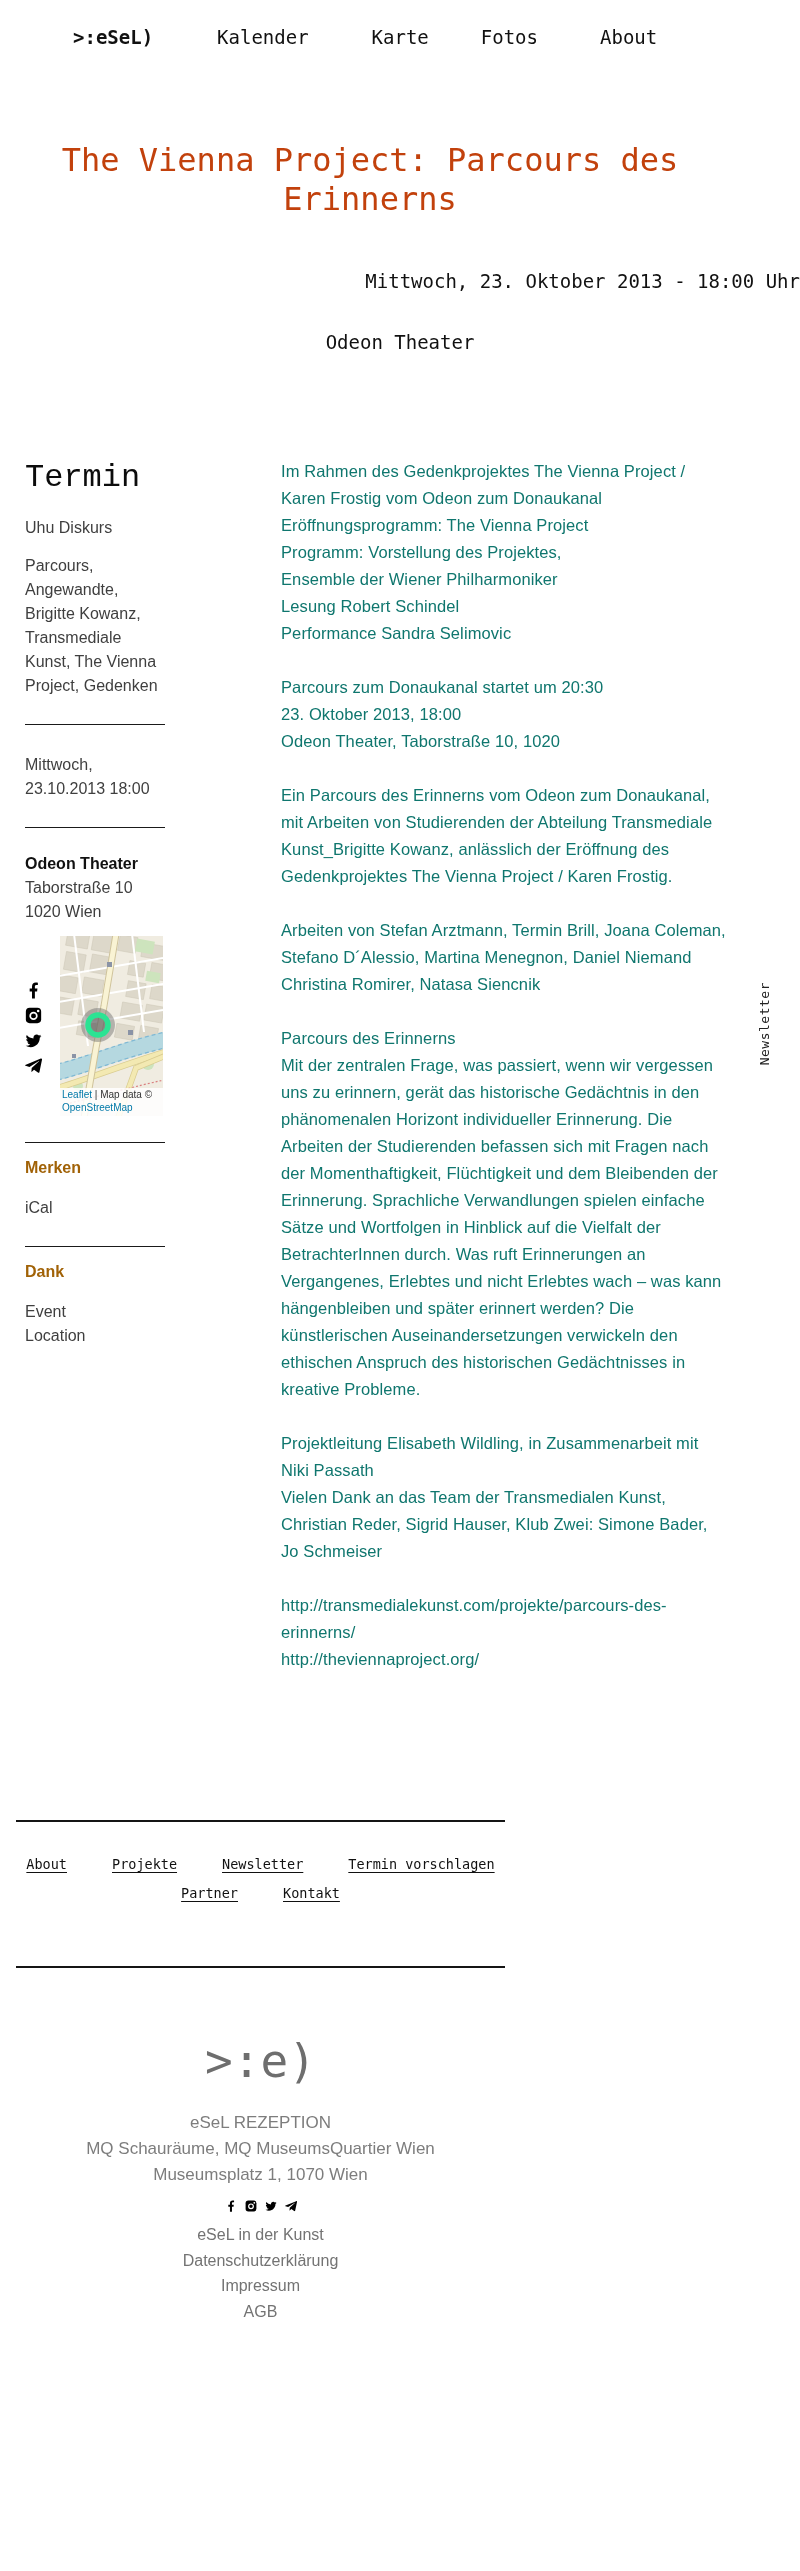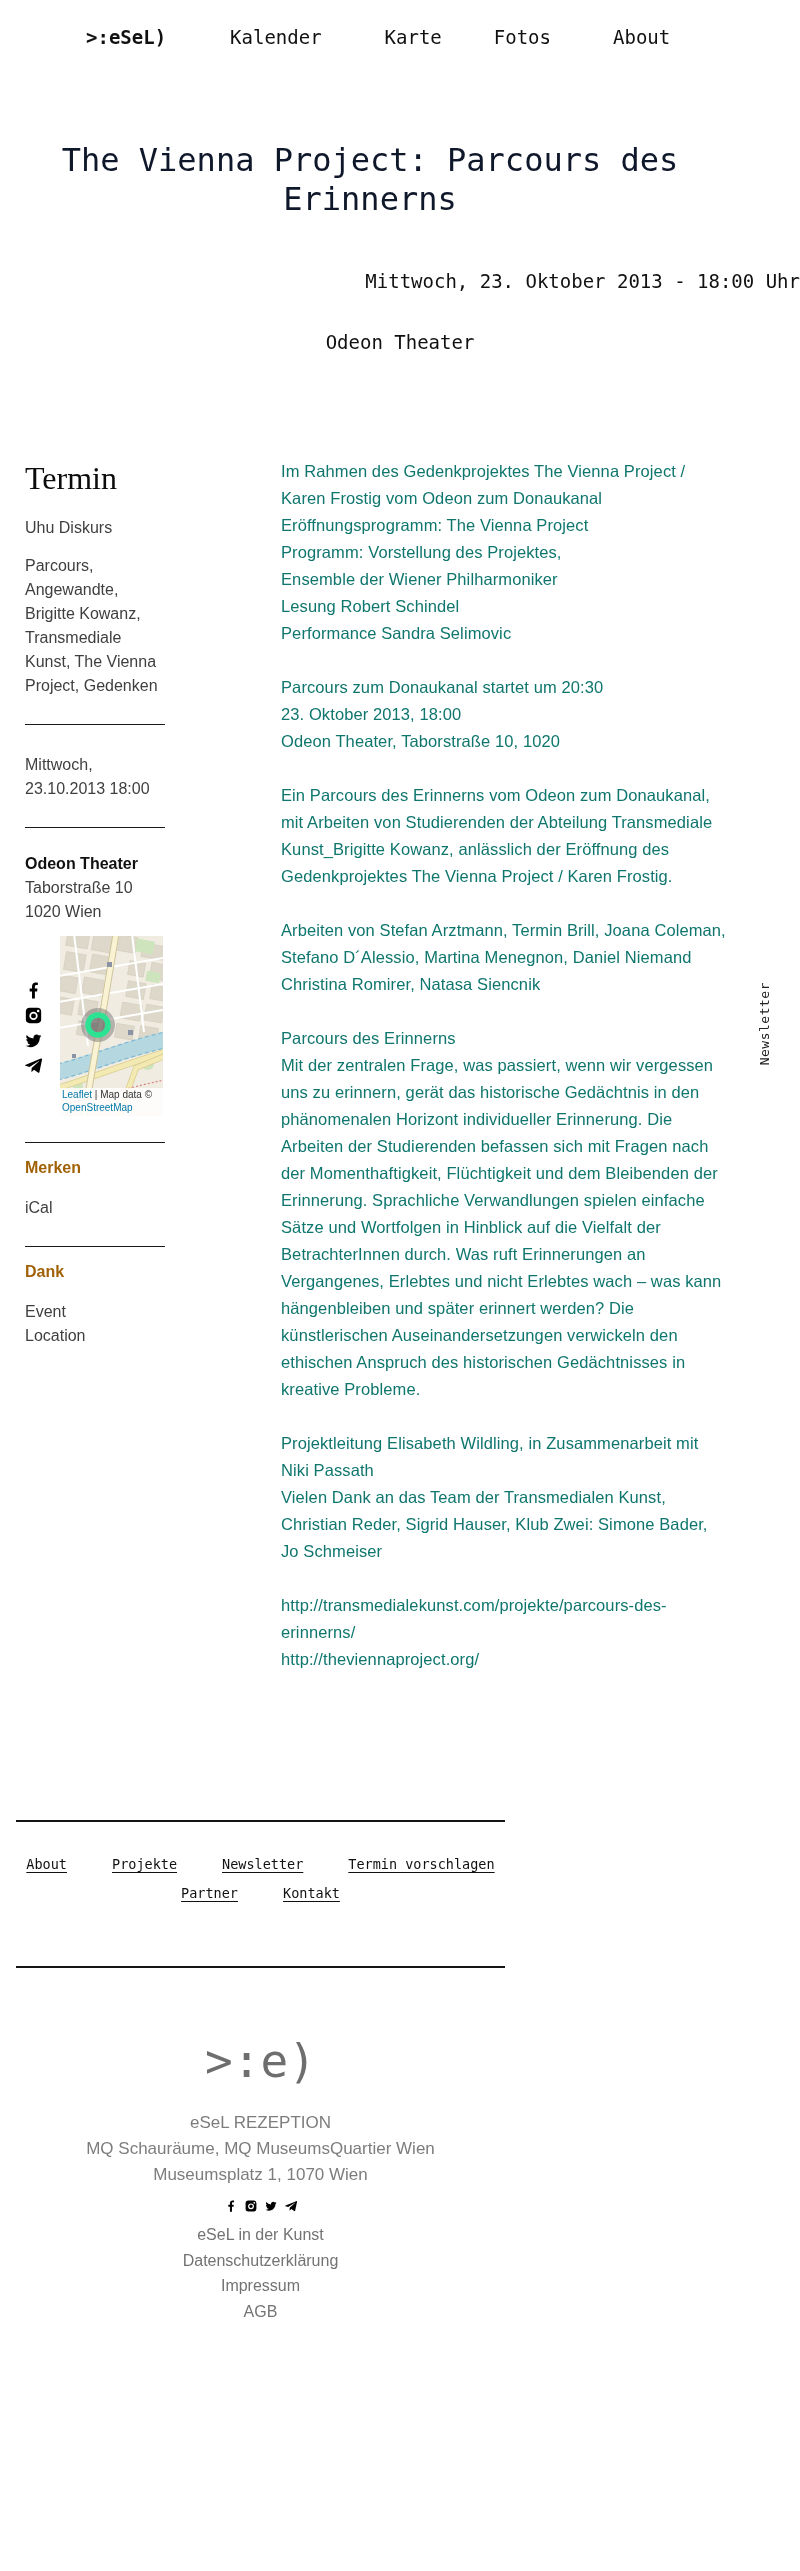--- a/index.html
+++ b/index.html
@@ -5,43 +5,43 @@
   html,body{margin:0;padding:0;}
   body{
     width:800px;height:2571px;position:relative;background:#ffffff;
     font-family:"Liberation Sans",sans-serif;color:#3c3c3c;
     overflow:hidden;
   }
   a{color:inherit;text-decoration:none;}
 
   
   .topnav{position:absolute;top:26px;left:73px;display:flex;align-items:baseline;
-    font-family:"DejaVu Sans Mono",monospace;font-size:19px;color:#111;white-space:nowrap;margin-left:13px;}
+    font-family:"DejaVu Sans Mono",monospace;font-size:19px;color:#111;white-space:nowrap;}
   .topnav .logo{font-weight:bold;margin-right:64px;}
   .topnav .n1{margin-right:63px;}
   .topnav .n2{margin-right:52px;}
   .topnav .n3{margin-right:62px;}
 
   
   .title{position:absolute;top:141px;left:50px;width:640px;text-align:center;
-    font-family:"DejaVu Sans Mono",monospace;font-size:32px;line-height:39px;color:#0f172a;
+    font-family:"DejaVu Sans Mono",monospace;font-size:32px;line-height:39px;color:#c2410c;
     white-space:pre-line;font-weight:normal;margin:0;}
   .datetime{position:absolute;top:270px;left:0;width:800px;text-align:right;
     font-family:"DejaVu Sans Mono",monospace;font-size:19px;color:#111;}
   .venue{position:absolute;top:331px;left:0;width:800px;text-align:center;
     font-family:"DejaVu Sans Mono",monospace;font-size:19px;color:#111;}
 
   
   .newsletter-tab{position:absolute;top:982px;left:757px;
     writing-mode:vertical-rl;transform:rotate(180deg);
     font-family:"DejaVu Sans Mono",monospace;font-size:13px;letter-spacing:.5px;color:#222;cursor:pointer;}
 
   
   .sidebar{position:absolute;top:458px;left:25px;width:140px;font-size:16px;line-height:24px;color:#3f3f3f;}
-  .sidebar h2{font-family:Liberation Serif, serif;font-size:32px;line-height:40px;
+  .sidebar h2{font-family:Liberation Mono, monospace;font-size:32px;line-height:40px;
     font-weight:normal;color:#0c0c0c;margin:0;}
   .sb-cat{margin-top:18px;}
   .sb-tags{margin-top:14px;white-space:pre-line;}
   .sidebar hr{border:none;border-top:1px solid #1a1a1a;margin:26px 0 0 0;width:140px;}
   .sb-date{margin-top:28px;white-space:pre-line;}
   .sb-venue{margin-top:24px;}
   .sb-venue .vn{font-weight:bold;color:#111;}
   .maprow{margin-top:12px;position:relative;height:180px;}
   .socialcol{position:absolute;left:0;top:46px;display:flex;flex-direction:column;gap:8px;}
   .socialcol .icn{width:17px;height:17px;cursor:pointer;}

